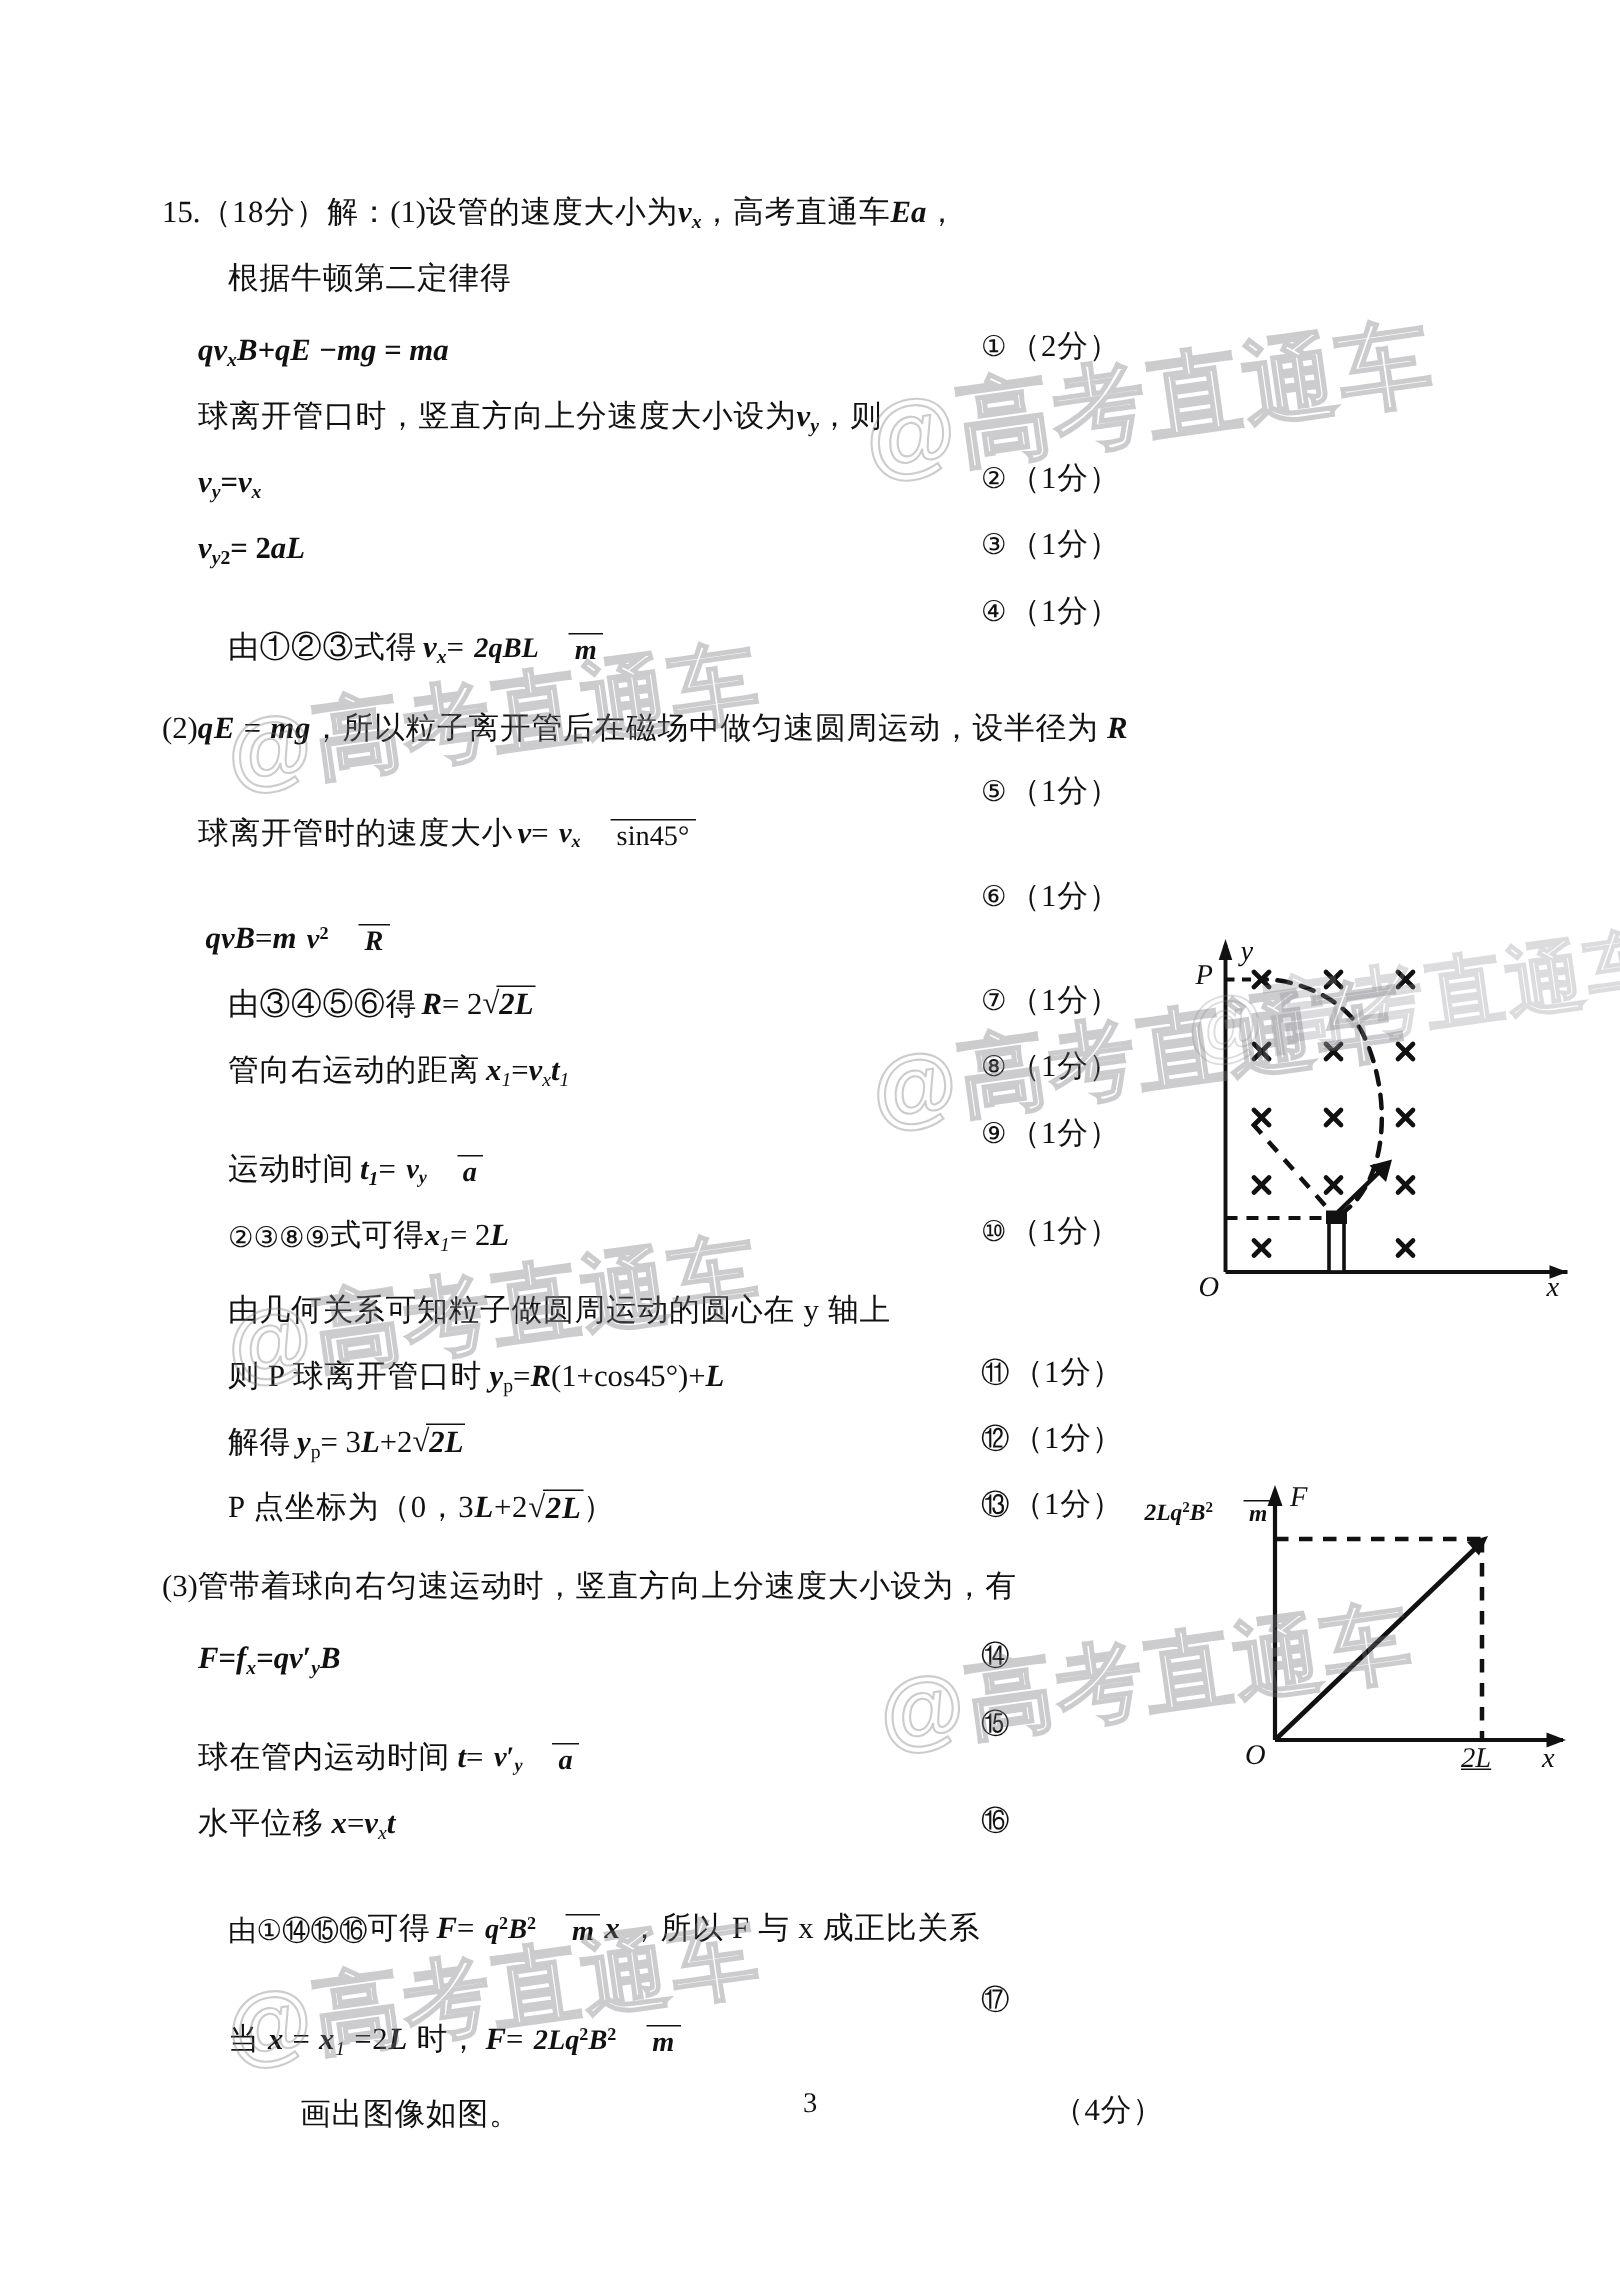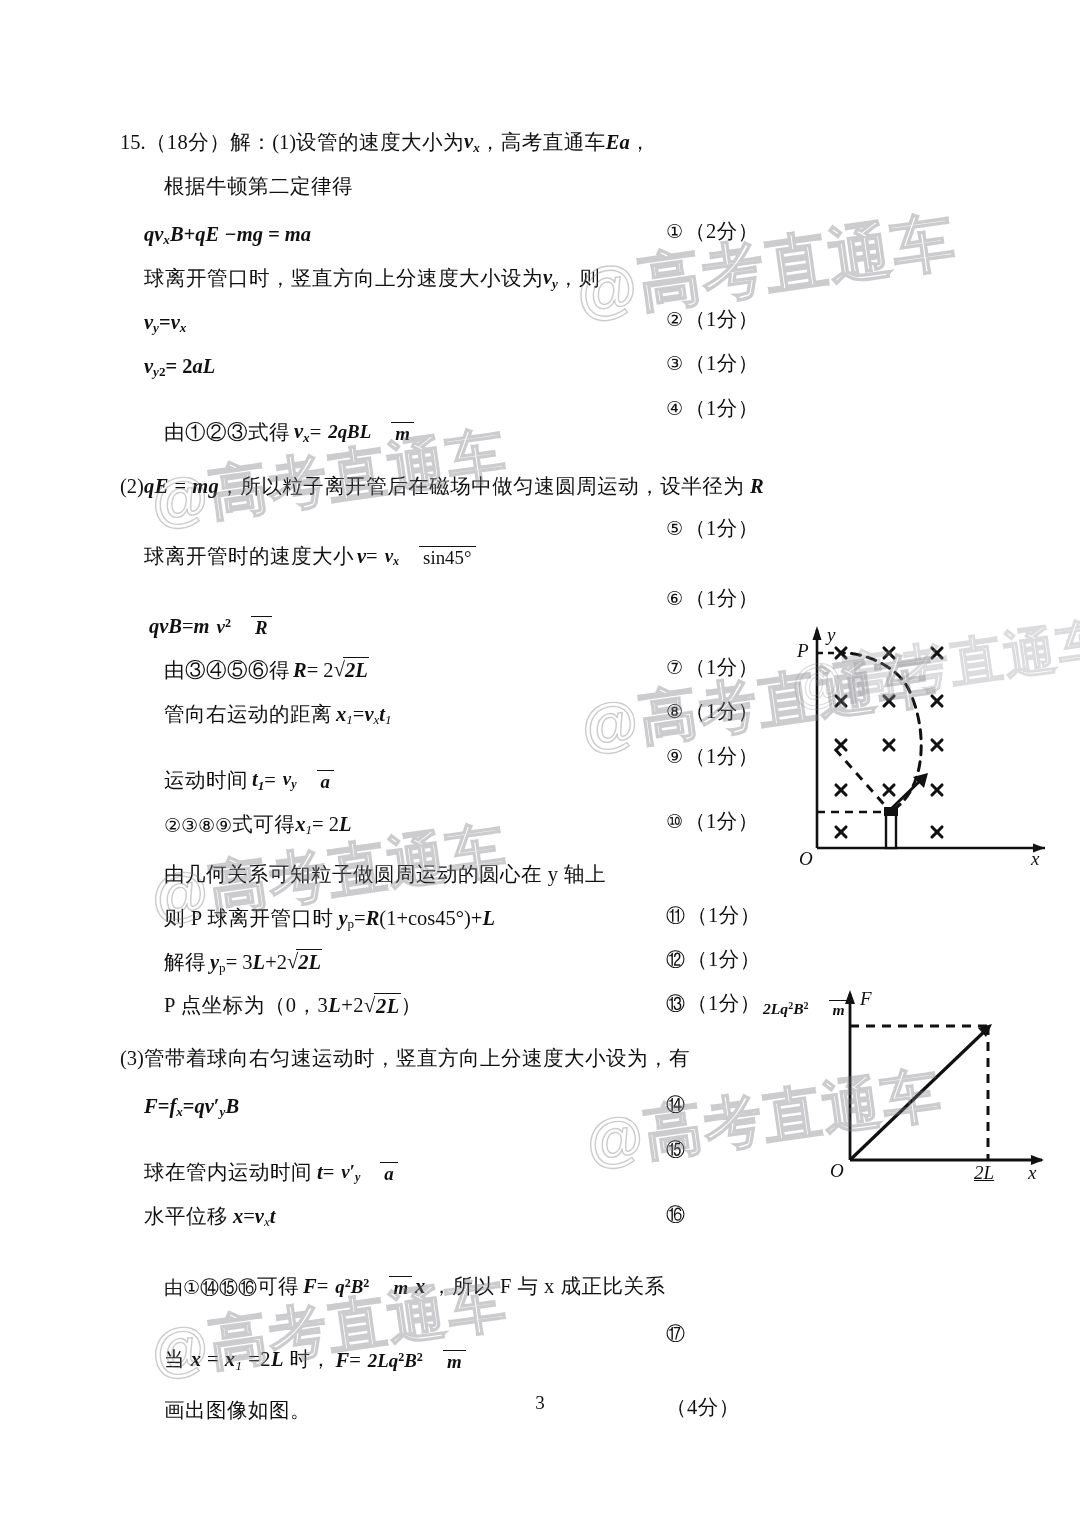--- a/index.html
+++ b/index.html
@@ -30,21 +30,21 @@
     pointer-events: none;
     user-select: none;
     letter-spacing: 2px;
     z-index: 3;
   }
 
   
   .body-text {
     position: relative;
     z-index: 2;
-    padding: 112px 0 0 16px;
+    padding: 112px 0 0 4px;
     text-align: center;
   }
   .line {
     position: relative;
     display: flex;
     align-items: flex-end;
     min-height: 44px;
     padding-left: 108px;
     font-size: 20.5px;
     line-height: 1.25;
@@ -476,21 +476,21 @@
             <span class="den mi">m</span>
           </span>
         </span>
       </span>
       <span class="mark" style="bottom:28px;">
         <span class="circ">⑰</span>
         <span class="cn"></span>
       </span>
     </div>
 
-    <div class="line ind2" style="min-height:50px;">
+    <div class="line ind2" style="min-height:50px;margin-left:48px;">
       <span class="content cn">画出图像如图。</span>
       <span class="mark">
         <span class="cn">（4分）</span>
       </span>
     </div>
 
   </div>
 
   <div class="fig-b">
     <svg width="262" height="250" viewBox="0 0 262 250">

